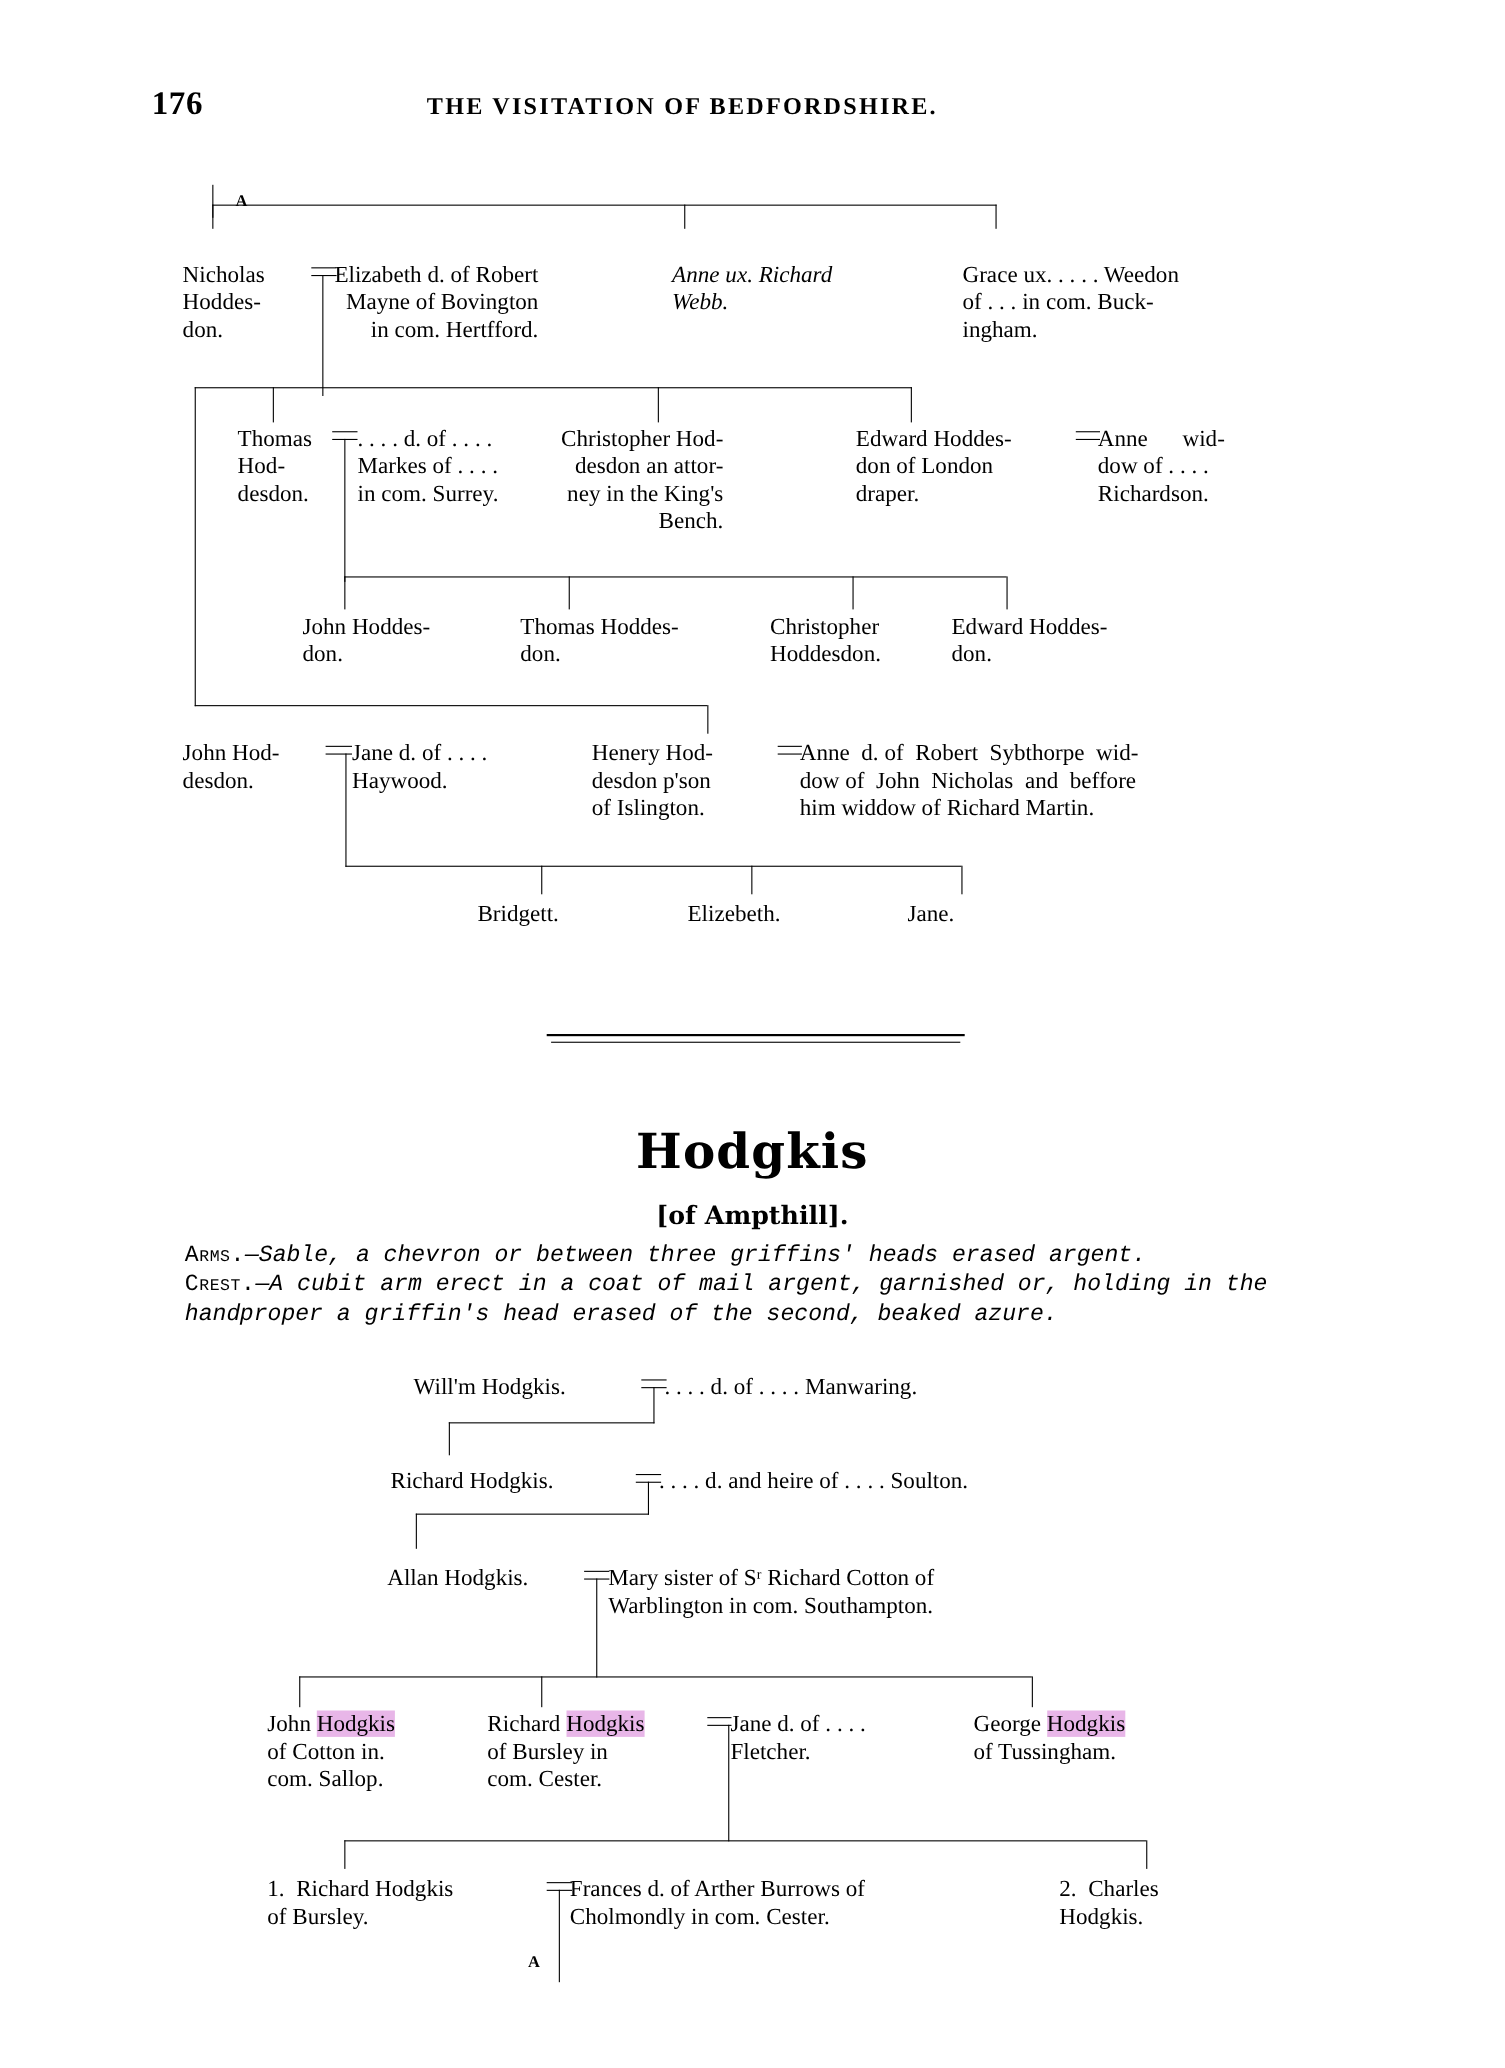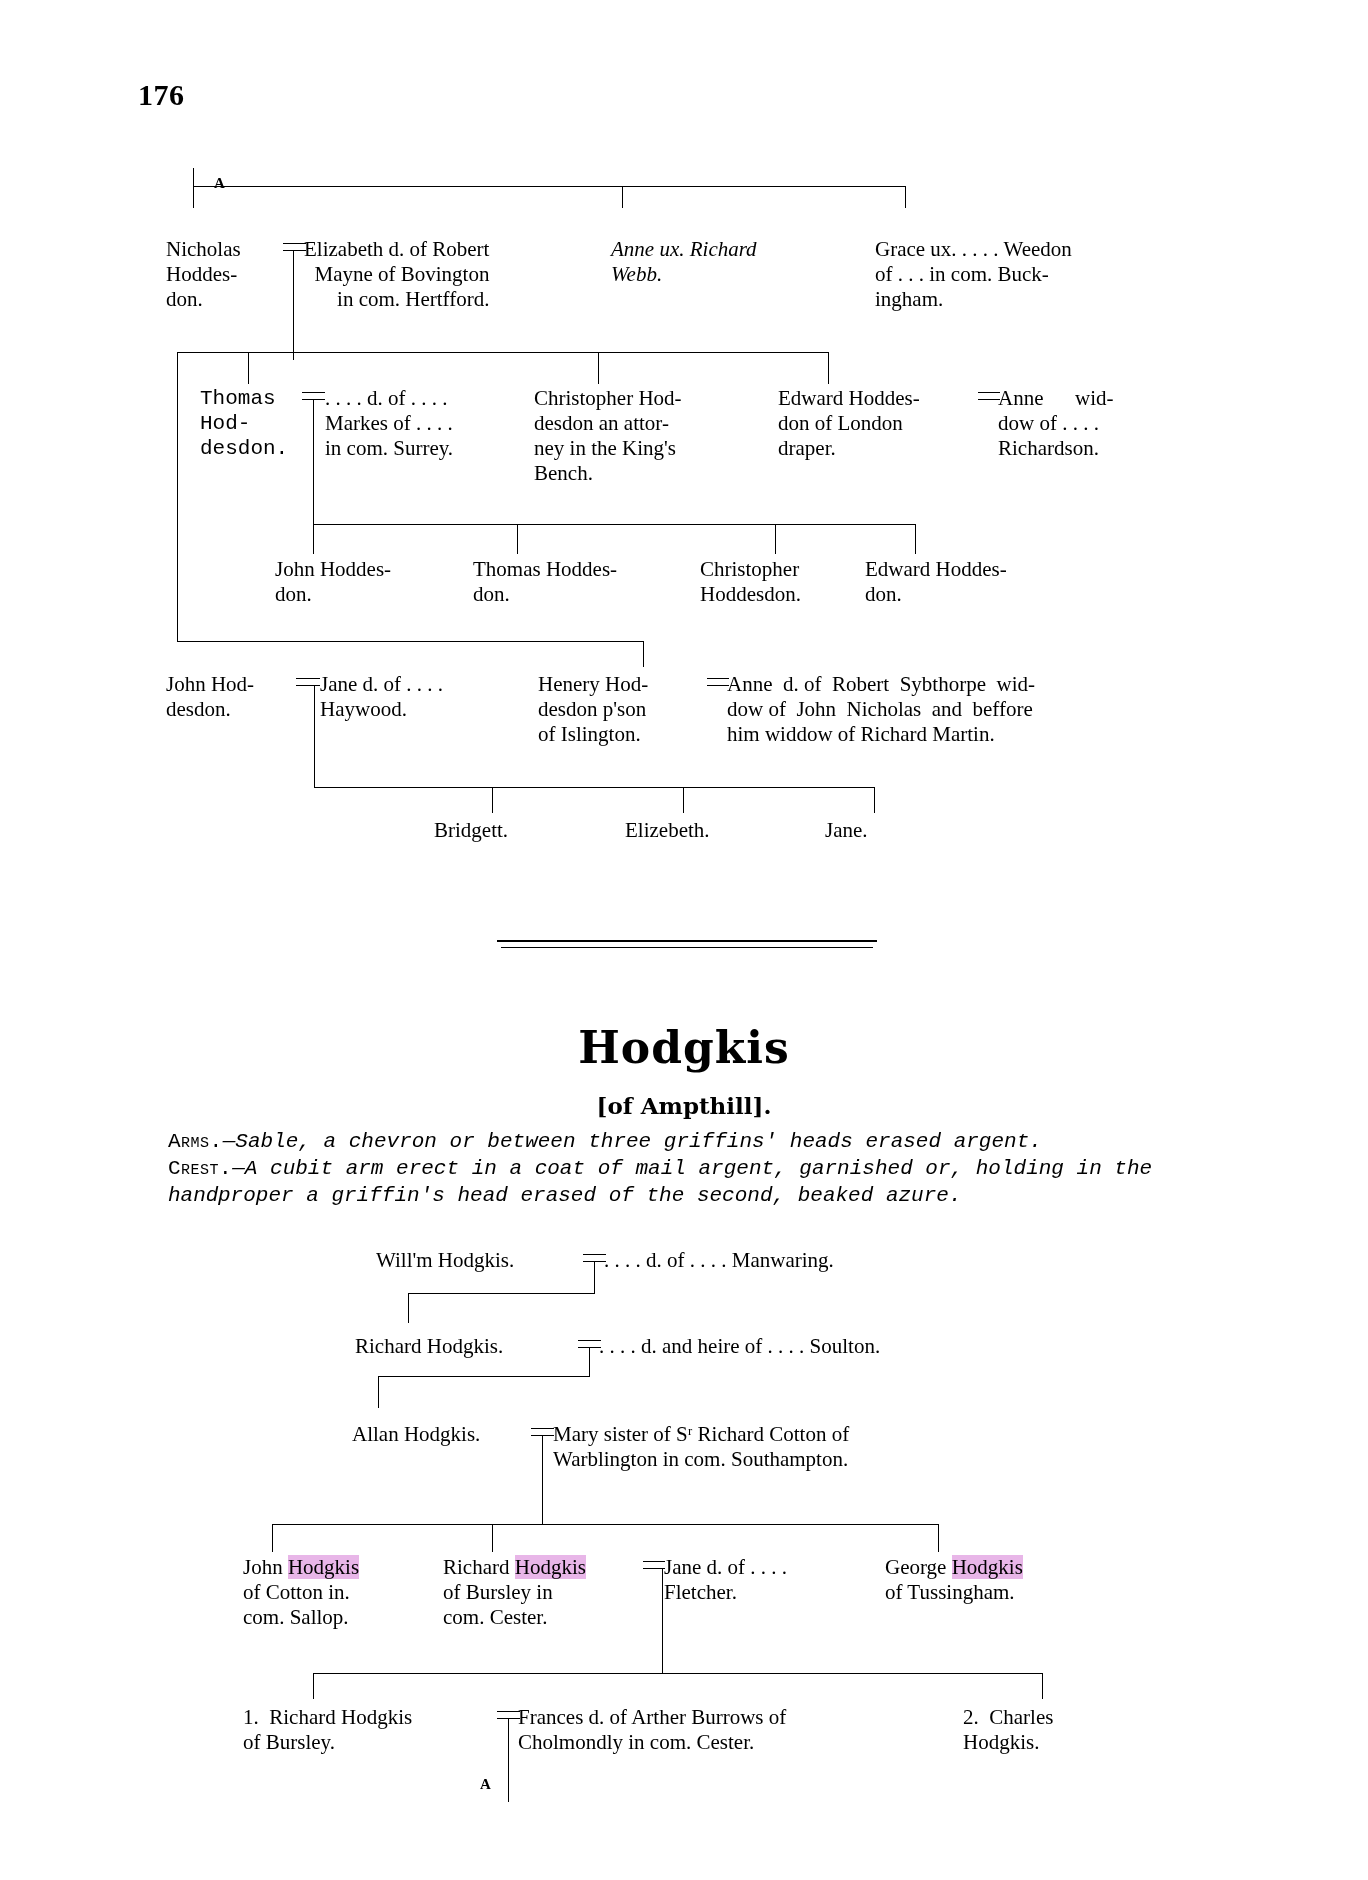--- a/index.html
+++ b/index.html
@@ -111,20 +111,21 @@
     line-height: 27px;
     font-family: Liberation Mono, monospace;
   }
 </style>
 </head>
 <body>
 
 <div class="page">
 
   <div class="page-number">176</div>
+  <div class="running-head">THE VISITATION OF BEDFORDSHIRE.</div>
 
   <div>
 
     <div class="v" style="left:193px; top:168px; height:30px;"></div>
     <div class="caret" style="left:214px; top:175px;">A</div>
     <div class="h" style="left:193px; top:186px; width:713px;"></div>
     <div class="v" style="left:622px; top:186px; height:22px;"></div>
     <div class="v" style="left:905px; top:186px; height:22px;"></div>
     <div class="v" style="left:193px; top:186px; height:22px;"></div>
 
@@ -142,30 +143,30 @@
     <div class="tx" style="left:875px; top:237px;">Grace ux. . . . . Weedon
 of . . . in com. Buck-
 ingham.</div>
 
     <div class="h" style="left:177px; top:352px; width:652px;"></div>
     <div class="v" style="left:177px; top:352px; height:290px;"></div>
     <div class="v" style="left:248px; top:352px; height:32px;"></div>
     <div class="v" style="left:598px; top:352px; height:32px;"></div>
     <div class="v" style="left:828px; top:352px; height:32px;"></div>
 
-    <div class="tx" style="left:200px; top:386px;font-family:Liberation Mono, monospace;">Thomas
+    <div class="tx" style="left:216px; top:386px;">Thomas
 Hod-
 desdon.</div>
     <div class="eq" style="left:302px; top:392px; width:23px;"></div>
     <div class="eq" style="left:302px; top:399px; width:23px;"></div>
     <div class="v" style="left:313px; top:399px; height:130px;"></div>
     <div class="tx" style="left:325px; top:386px;">. . . . d. of . . . .
 Markes of . . . .
 in com. Surrey.</div>
-    <div class="tx" style="left:534px; top:386px;">Christopher Hod-
+    <div class="tx" style="left:510px; top:386px;text-align:right;">Christopher Hod-
 desdon an attor-
 ney in the King's
 Bench.</div>
     <div class="tx" style="left:778px; top:386px;">Edward Hoddes-
 don of London
 draper.</div>
     <div class="eq" style="left:978px; top:392px; width:22px;"></div>
     <div class="eq" style="left:978px; top:399px; width:22px;"></div>
     <div class="tx" style="left:998px; top:386px;">Anne      wid-
 dow of . . . .

